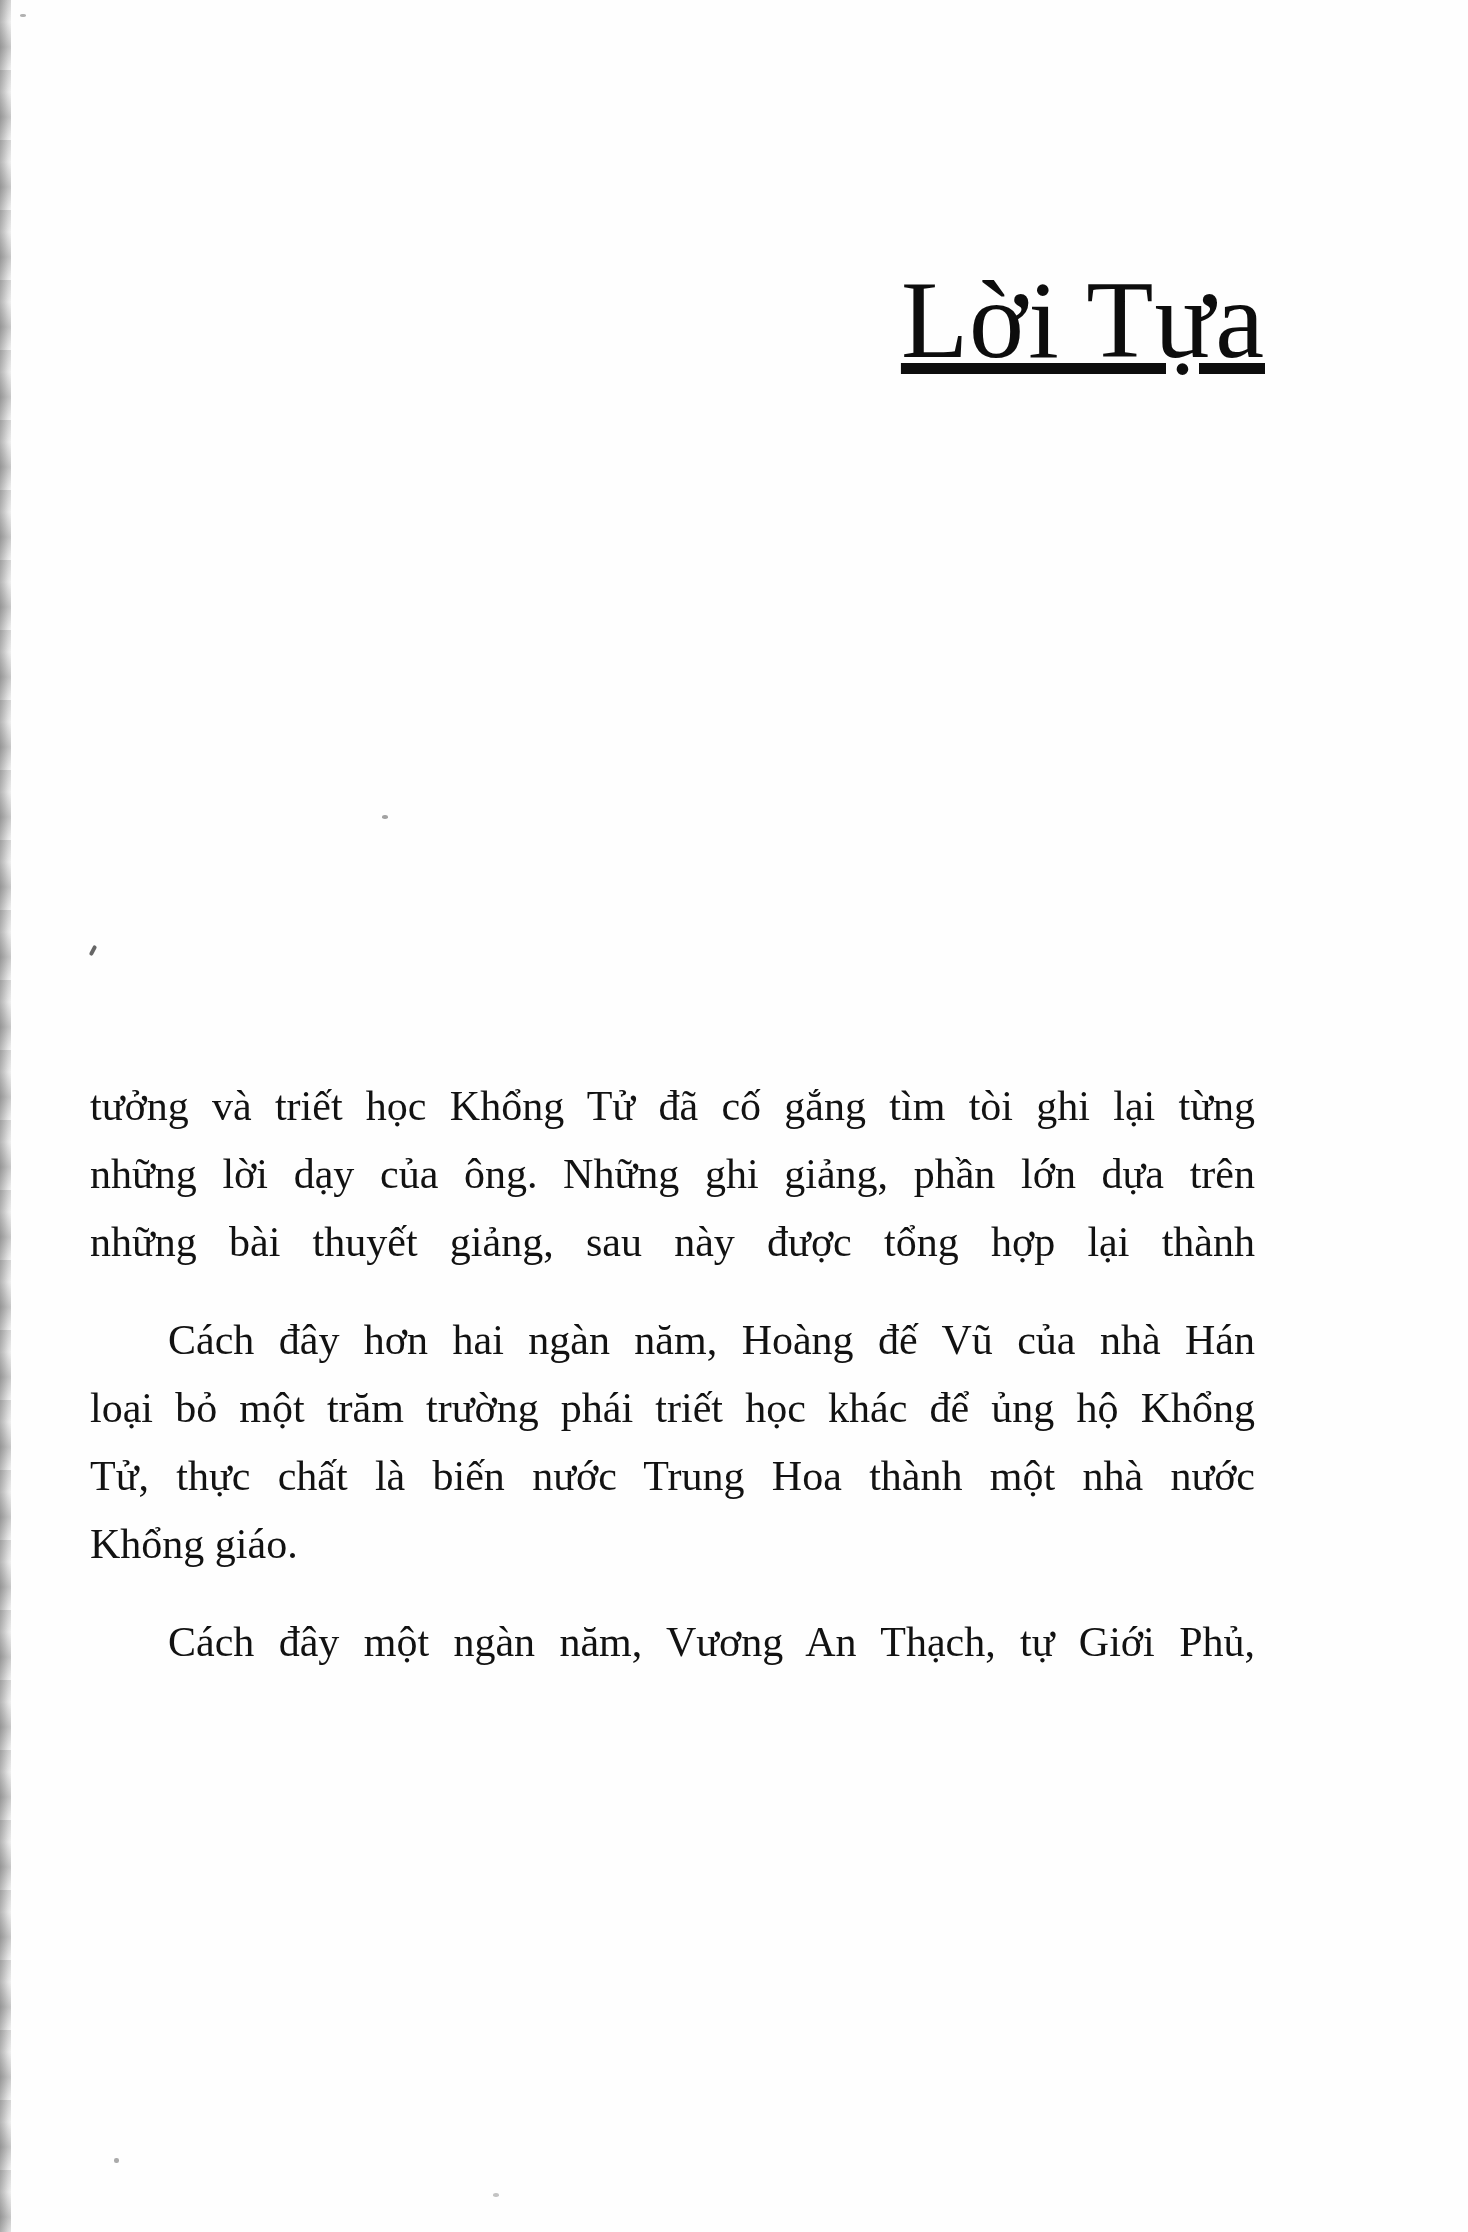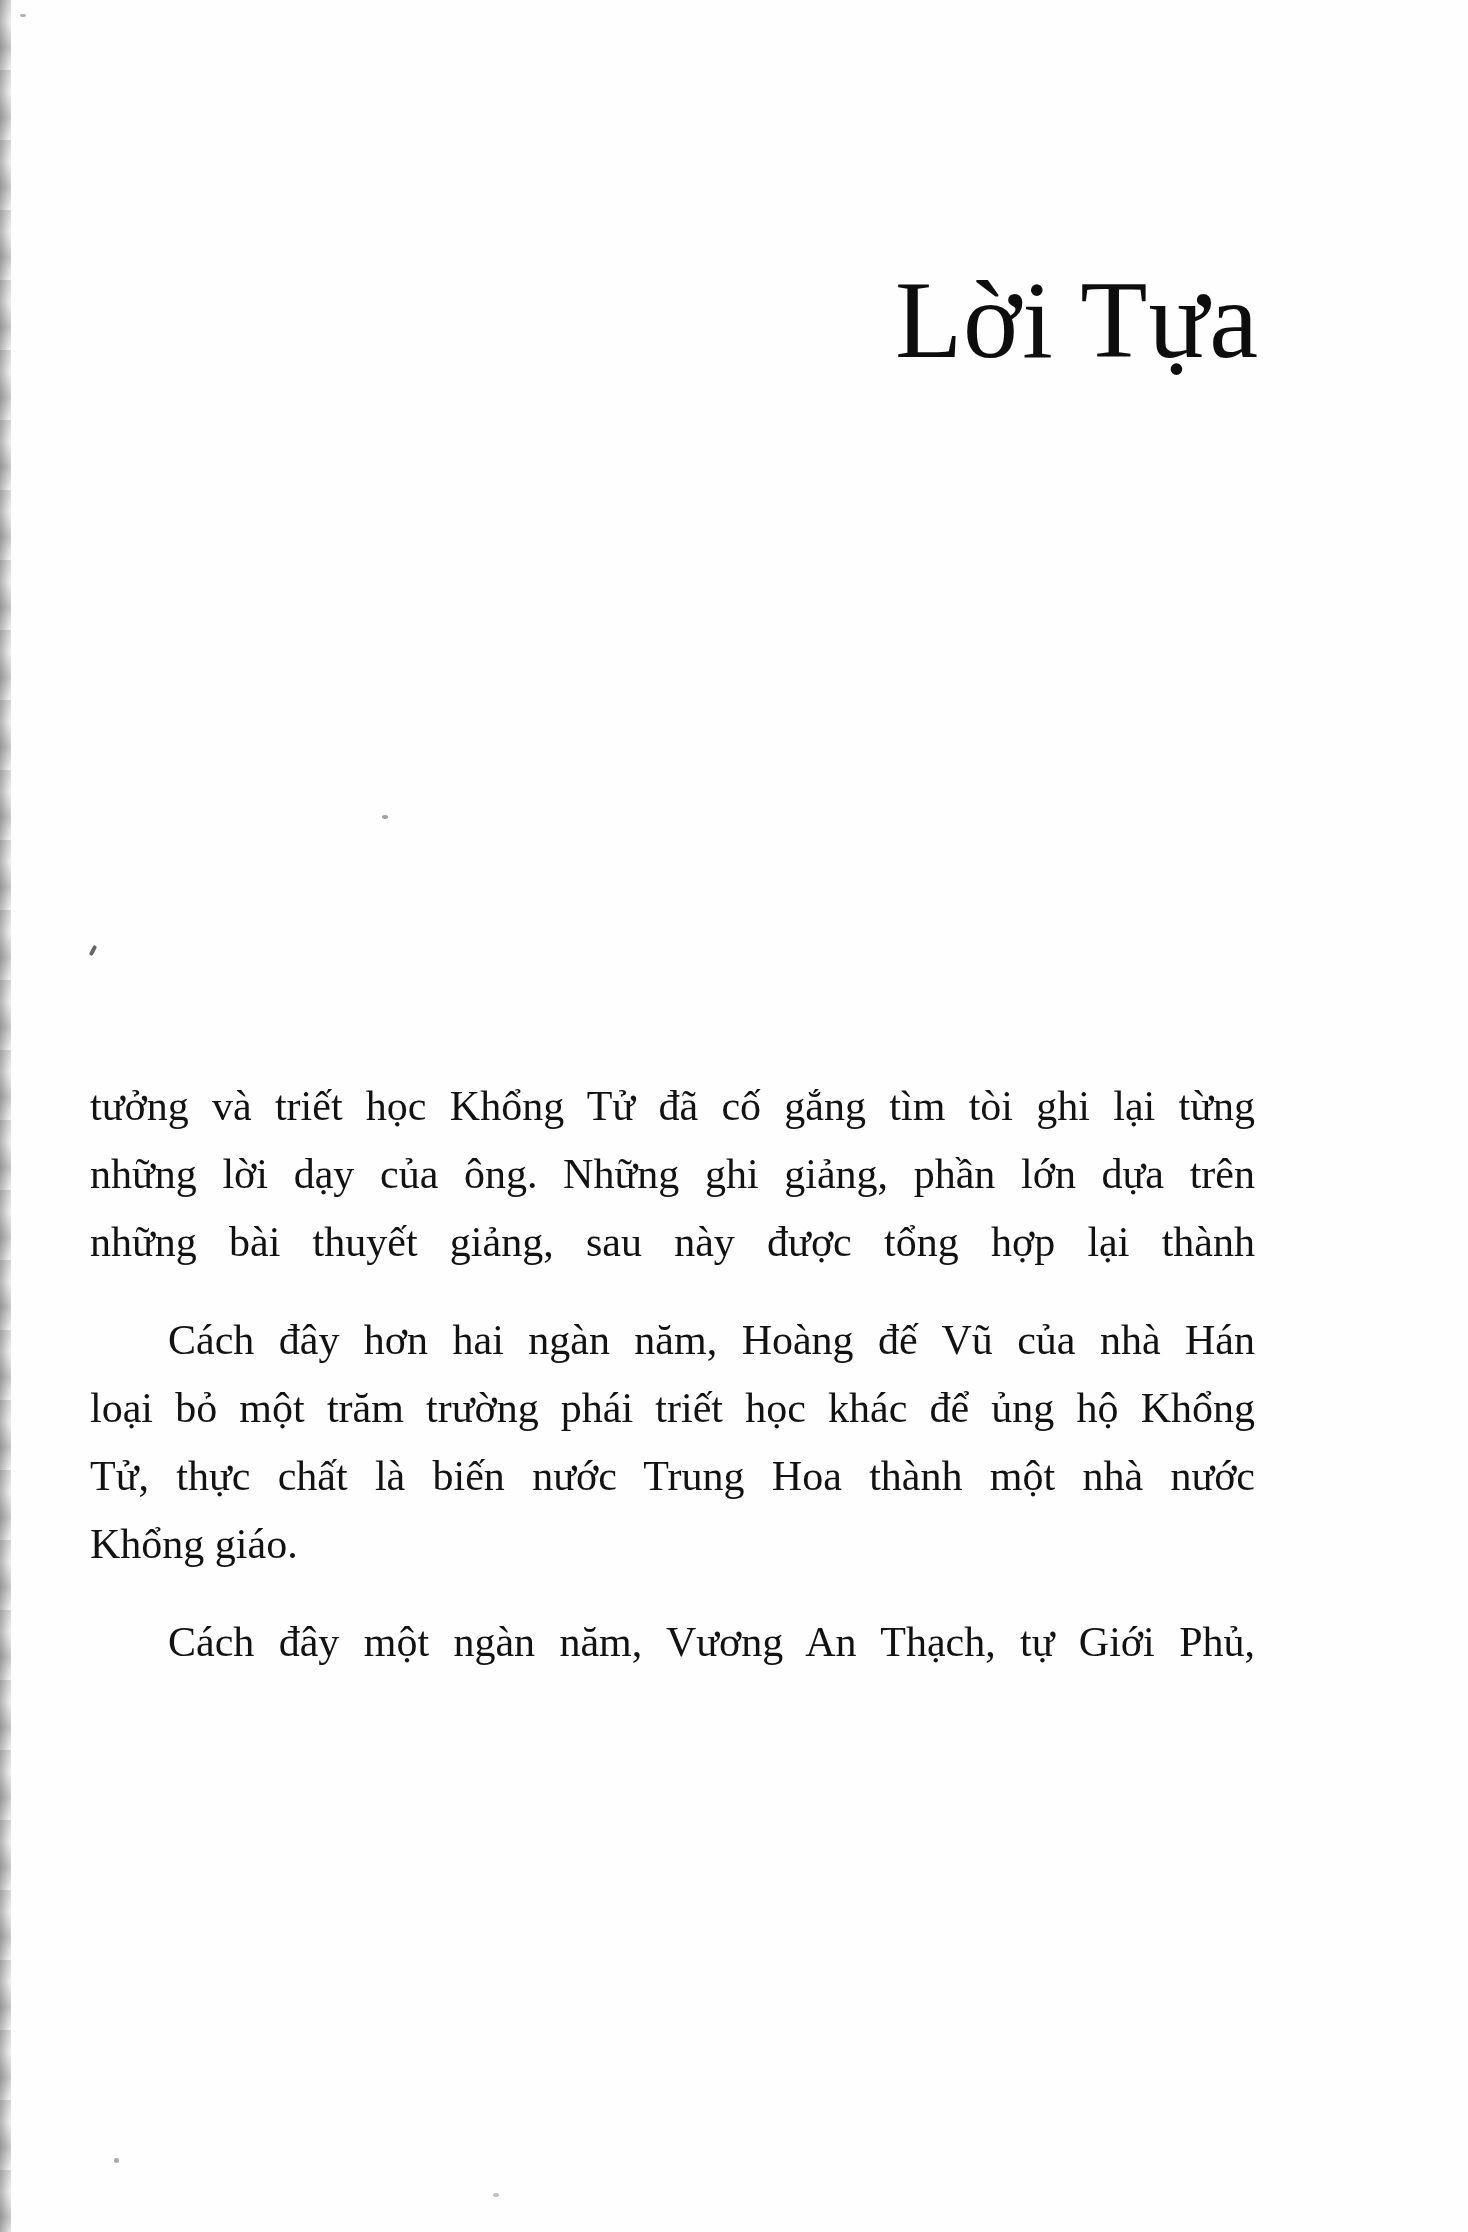--- a/index.html
+++ b/index.html
@@ -26,29 +26,30 @@
     background:
       repeating-linear-gradient(to bottom,
         rgba(140,140,140,0.35) 0px, rgba(170,170,170,0.15) 22px,
         rgba(120,120,120,0.40) 47px, rgba(180,180,180,0.12) 70px),
       linear-gradient(to right, #bdbdbd 0%, #d8d8d8 40%, #f1f1f1 75%, #fefefe 100%);
     background-blend-mode: multiply;
   }
 
   .title {
     position: absolute;
-    left: 94px;
+    left: 100px;
     top: 265px;
     width: 1165px;
     font-size: 110px;
     line-height: 110px;
     font-weight: normal;
     text-align: right;
     letter-spacing: 1px;
     color: #0d0d0d;
+    text-decoration: underline;
   }
 
   .content {
     position: absolute;
     left: 90px;
     top: 1072px;
     width: 1165px;
     font-size: 42px;
     line-height: 68px;
     color: #121212;

